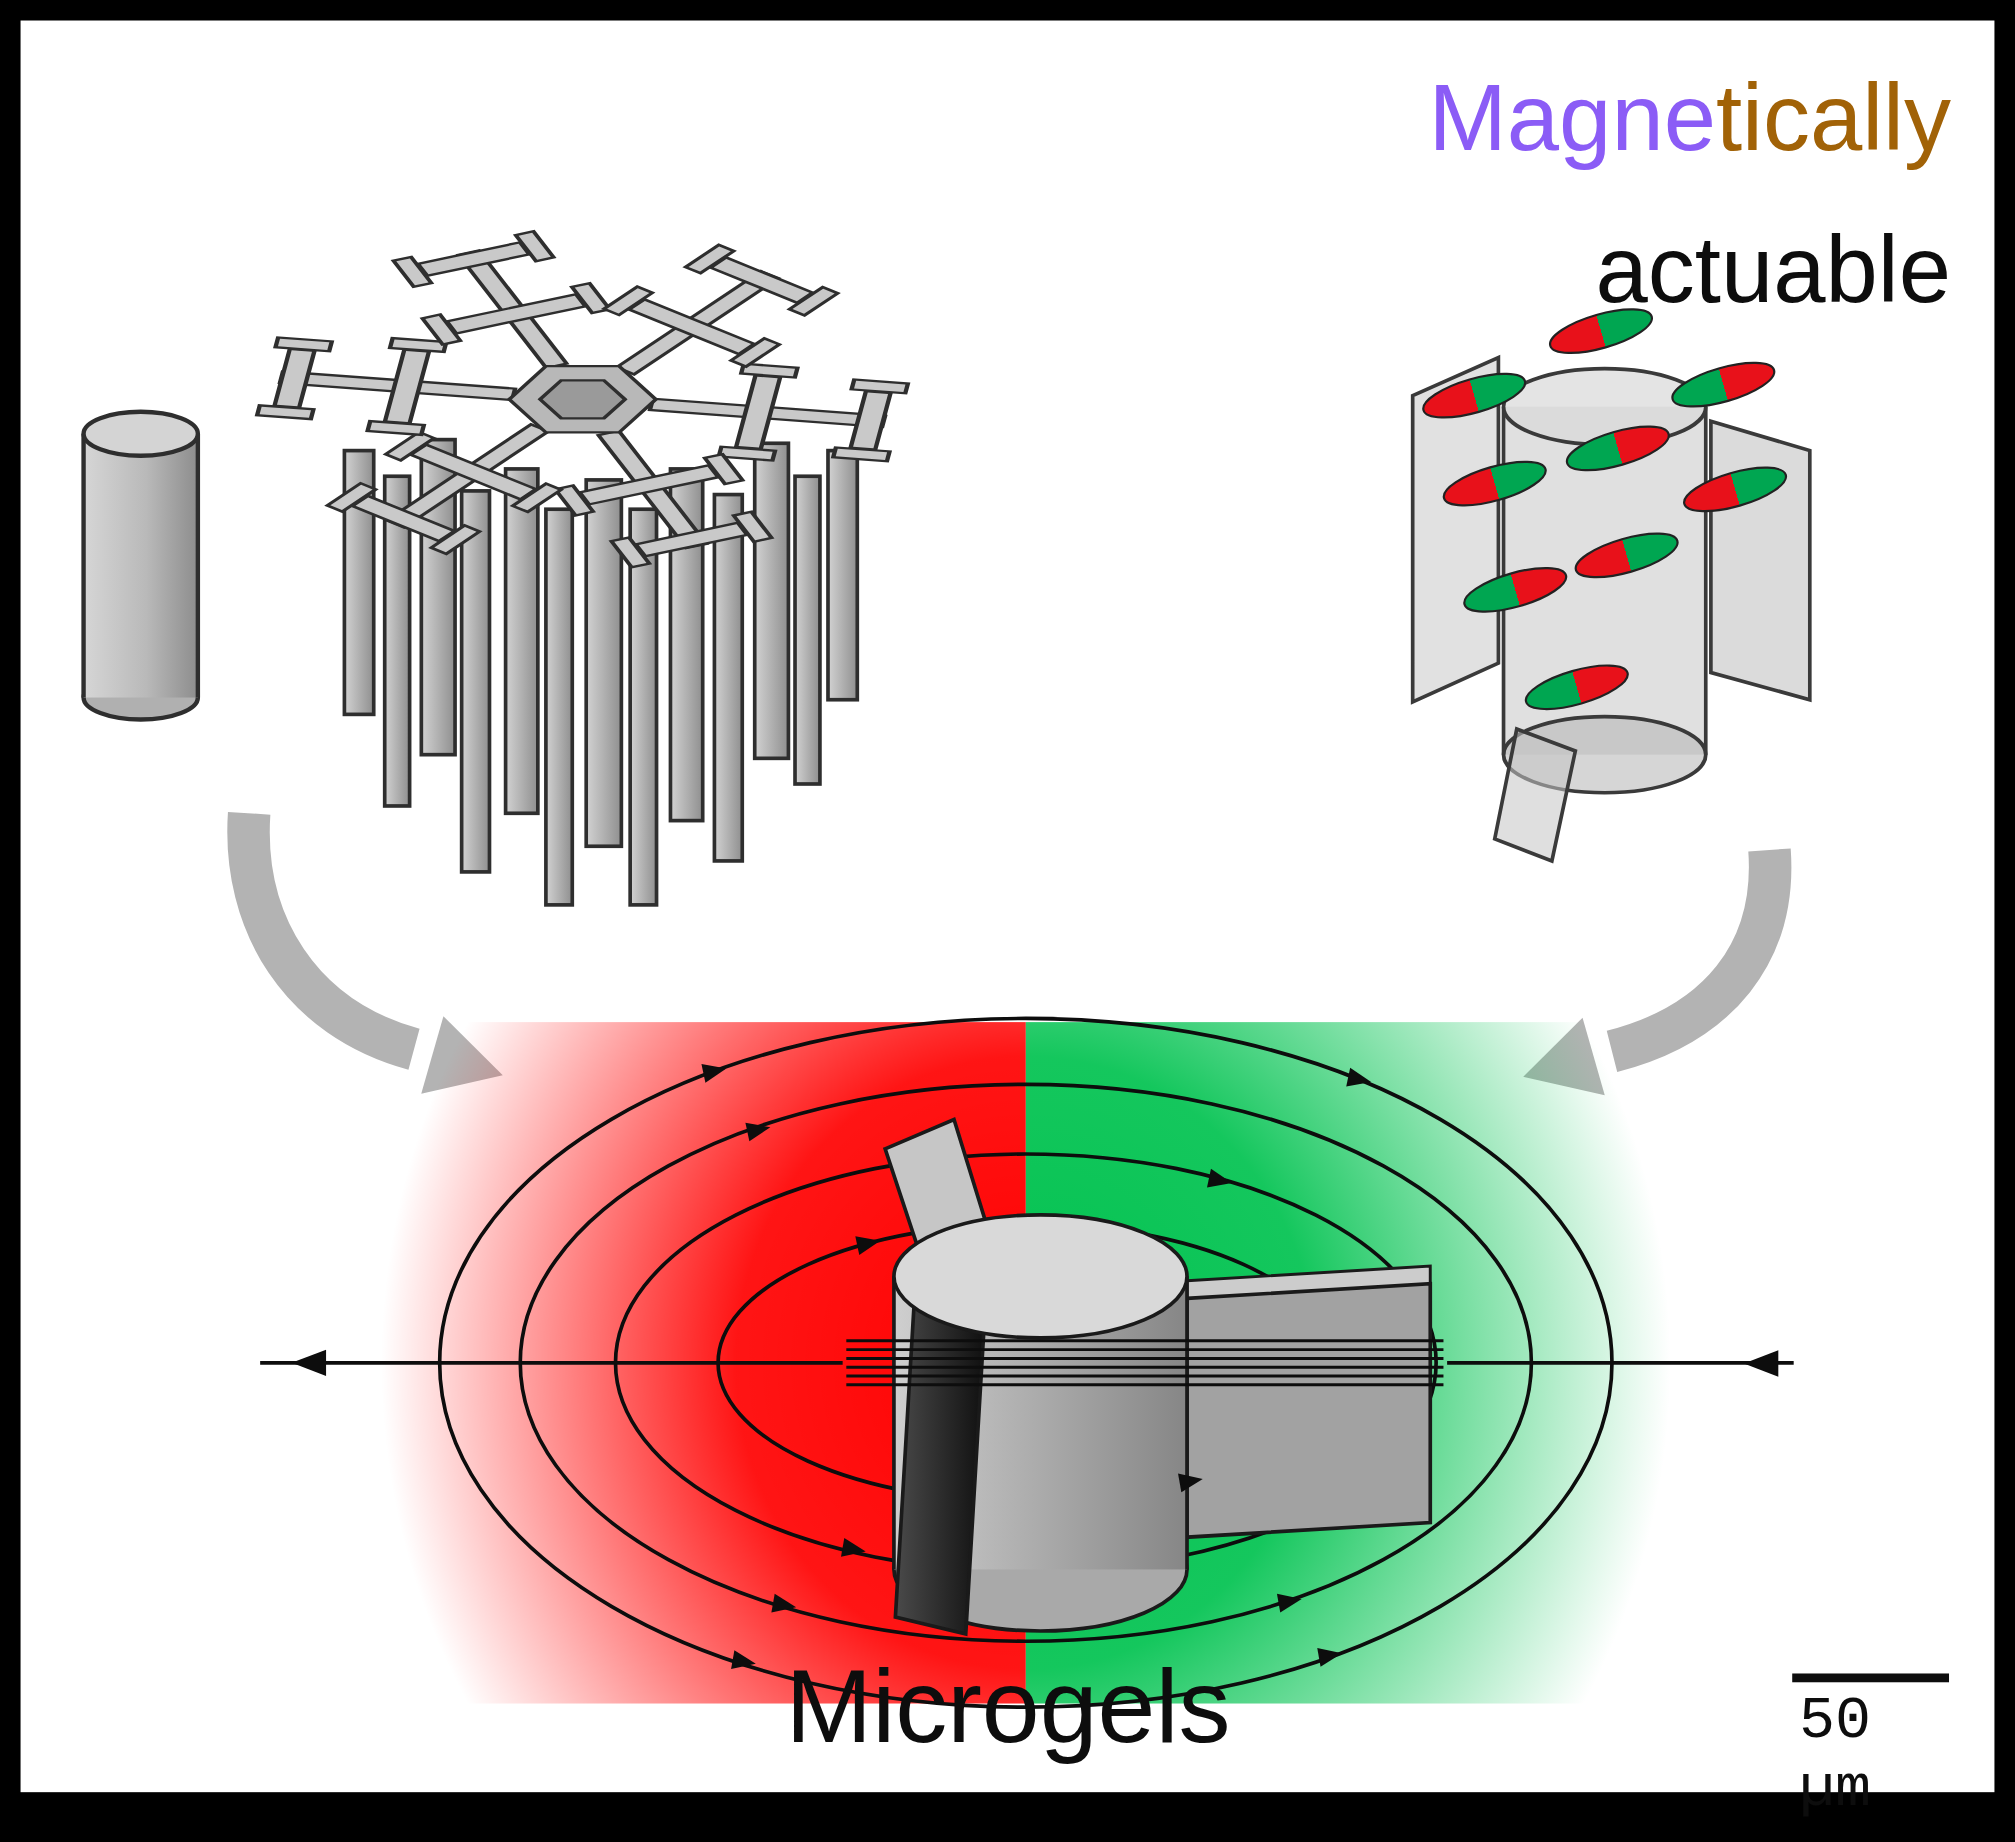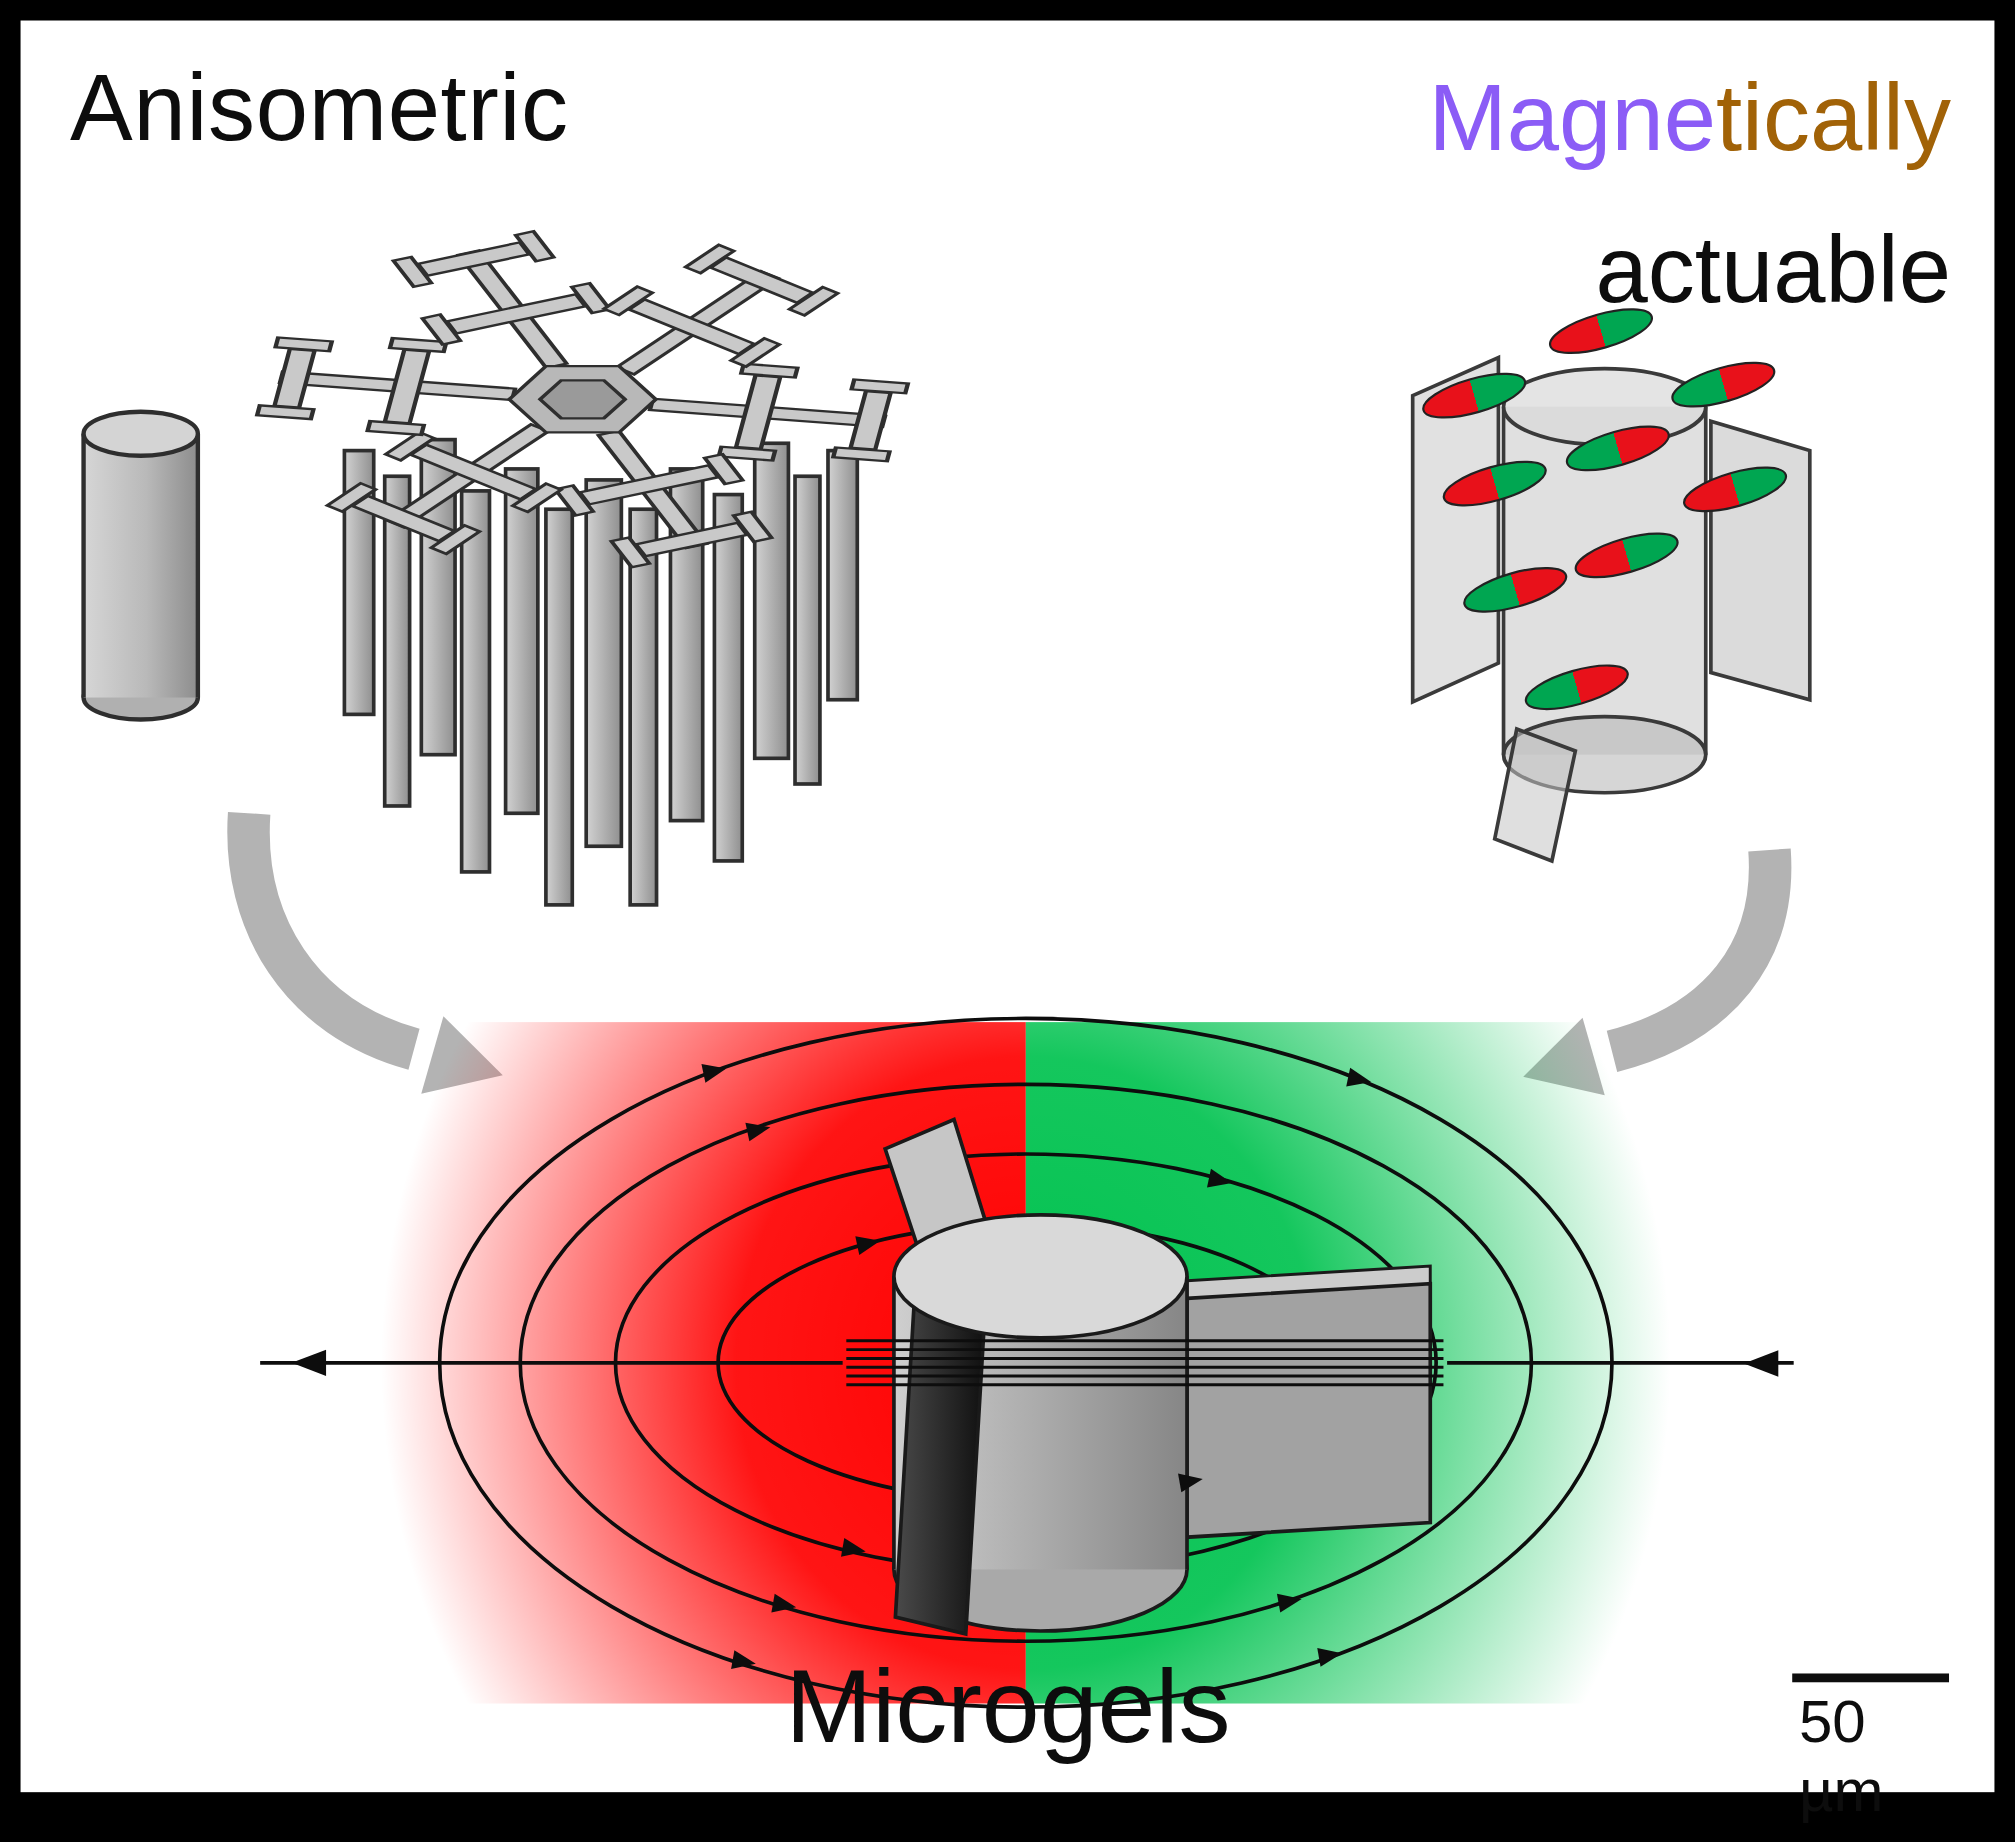--- a/index.html
+++ b/index.html
@@ -10,21 +10,21 @@
     overflow:hidden;
     font-family:"Liberation Sans","DejaVu Sans",sans-serif;
   }
   #art{position:absolute;left:0;top:0;}
   .label{position:absolute;color:#0d0d0d;font-family:"Liberation Sans","DejaVu Sans",sans-serif;}
   #t-anisometric{left:70px;top:54px;font-size:94px;letter-spacing:0.7px;}
   #t-right{right:64px;top:42px;font-size:94px;text-align:right;line-height:1.62;}
   #t-right .red{color:#8b5cf6;}
   #t-right .green{color:#a16207;}
   #t-microgels{left:1008px;top:1647px;transform:translateX(-50%);font-size:104px;}
-  #t-scale{left:1871px;top:1687px;transform:translateX(-50%);font-size:60px;}
+  #t-scale{left:1871px;top:1687px;transform:translateX(-50%);font-size:60px;font-family:Liberation Mono, monospace;}
 </style>
 </head>
 <body>
 
 <div id="frame">
 
   <svg id="art" width="2015" height="1842" viewBox="0 0 2750 2514">
     <defs>
       <linearGradient id="finGrad" x1="0" y1="0" x2="1" y2="0">
         <stop offset="0" stop-color="#d2d2d2"></stop>
@@ -253,21 +253,20 @@
         <polygon points="0,-13 32,0 0,13" transform="translate(1170,1700) rotate(-12)"></polygon>
         <polygon points="0,-13 32,0 0,13" transform="translate(1610,2024) rotate(-10)"></polygon>
         <polygon points="445,1842 398,1860 445,1878"></polygon>
         <polygon points="2427,1843 2380,1861 2427,1879"></polygon>
       </g>
     </g>
 
     <rect x="2446" y="2284" width="214" height="12" fill="#0d0d0d"></rect>
   </svg>
 
-  <div class="label" id="t-anisometric">Anisometric</div>
 
   <div class="label" id="t-right">
     <div><span class="red">Magne</span><span class="green">tically</span></div>
     <div>actuable</div>
   </div>
 
   <div class="label" id="t-microgels">Microgels</div>
 
   <div class="label" id="t-scale">50 µm</div>
 </div>

